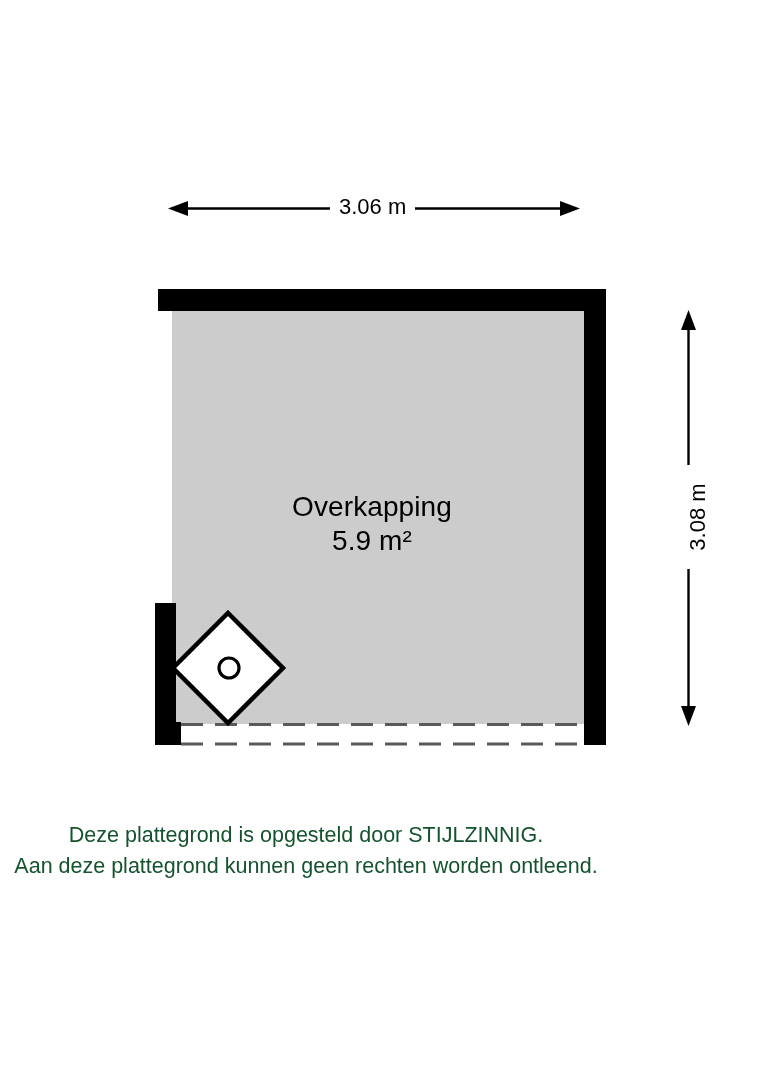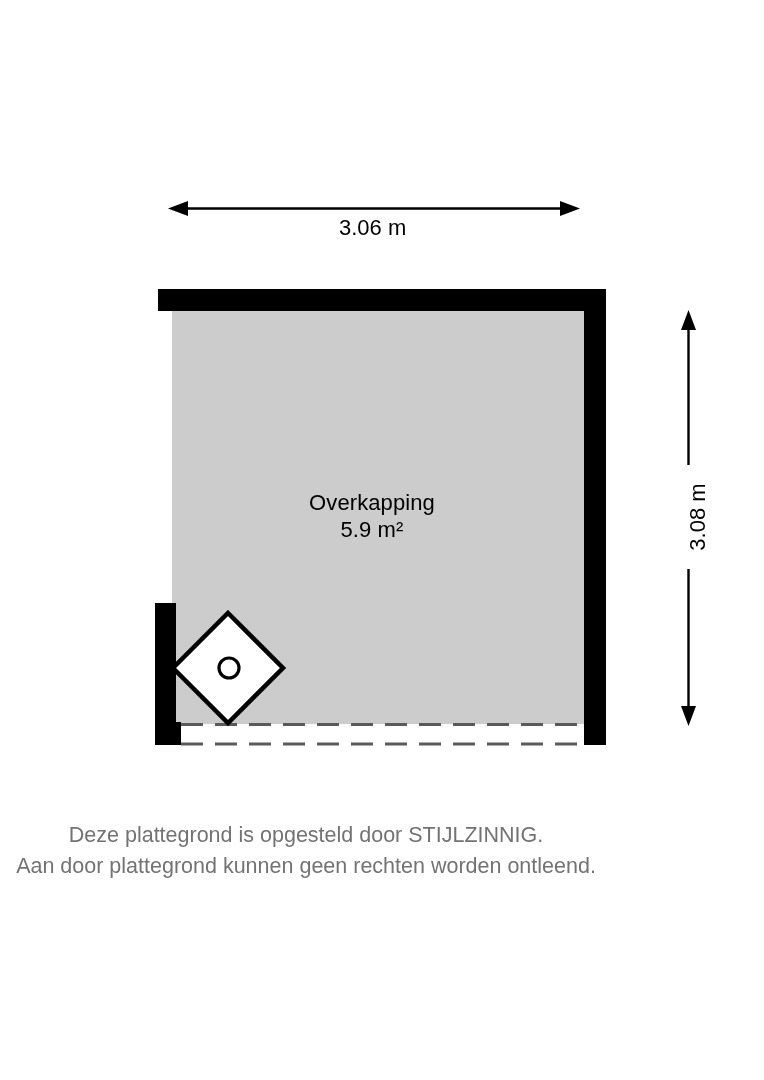--- a/index.html
+++ b/index.html
@@ -32,21 +32,21 @@
     height: 1080px;
     display: block;
   }
 
   
   .room-label {
     position: absolute;
     text-align: center;
     line-height: 1.22;
     white-space: nowrap;
-    font-size: 22px;
+    font-size: 28px;
     color: #000;
     letter-spacing: 0.1px;
   }
   .room-label .room-name { display: block; }
   .room-label .room-area { display: block; }
 
   .dim-label-h {
     position: absolute;
     font-size: 22px;
     background: #ffffff;
@@ -66,21 +66,21 @@
     transform-origin: center center;
   }
 
   .footer-note {
     position: absolute;
     left: 0;
     width: 612px;
     text-align: center;
     font-size: 21.5px;
     line-height: 1.45;
-    color: #737373;
+    color: #14532d;
     white-space: nowrap;
   }
   .footer-note .footer-line { display: block; }
 </style>
 </head>
 <body>
 
 <div id="floorplan-root">
 
   <svg class="plan-svg" viewBox="0 0 764 1080" xmlns="http://www.w3.org/2000/svg">
@@ -124,22 +124,22 @@
       <circle cx="229" cy="668" r="10" fill="none" stroke="#000000" stroke-width="3.2"></circle>
     </g>
 
   </svg>
 
   <div class="room-label" style="left:272px; top:490px; width:200px;">
     <span class="room-name">Overkapping</span>
     <span class="room-area">5.9 m²</span>
   </div>
 
-  <div class="dim-label-h" style="left:330px; top:196px;margin-top:21px;">3.06 m</div>
+  <div class="dim-label-h" style="left:330px; top:196px;">3.06 m</div>
 
   <div class="dim-label-v" style="left:646px; top:506px; width:86px; text-align:center;">3.08 m</div>
 
   <div class="footer-note" style="top:820px;">
     <span class="footer-line">Deze plattegrond is opgesteld door STIJLZINNIG.</span>
-    <span class="footer-line">Aan door plattegrond kunnen geen rechten worden ontleend.</span>
+    <span class="footer-line">Aan deze plattegrond kunnen geen rechten worden ontleend.</span>
   </div>
 
 </div>
 
 </body></html>

